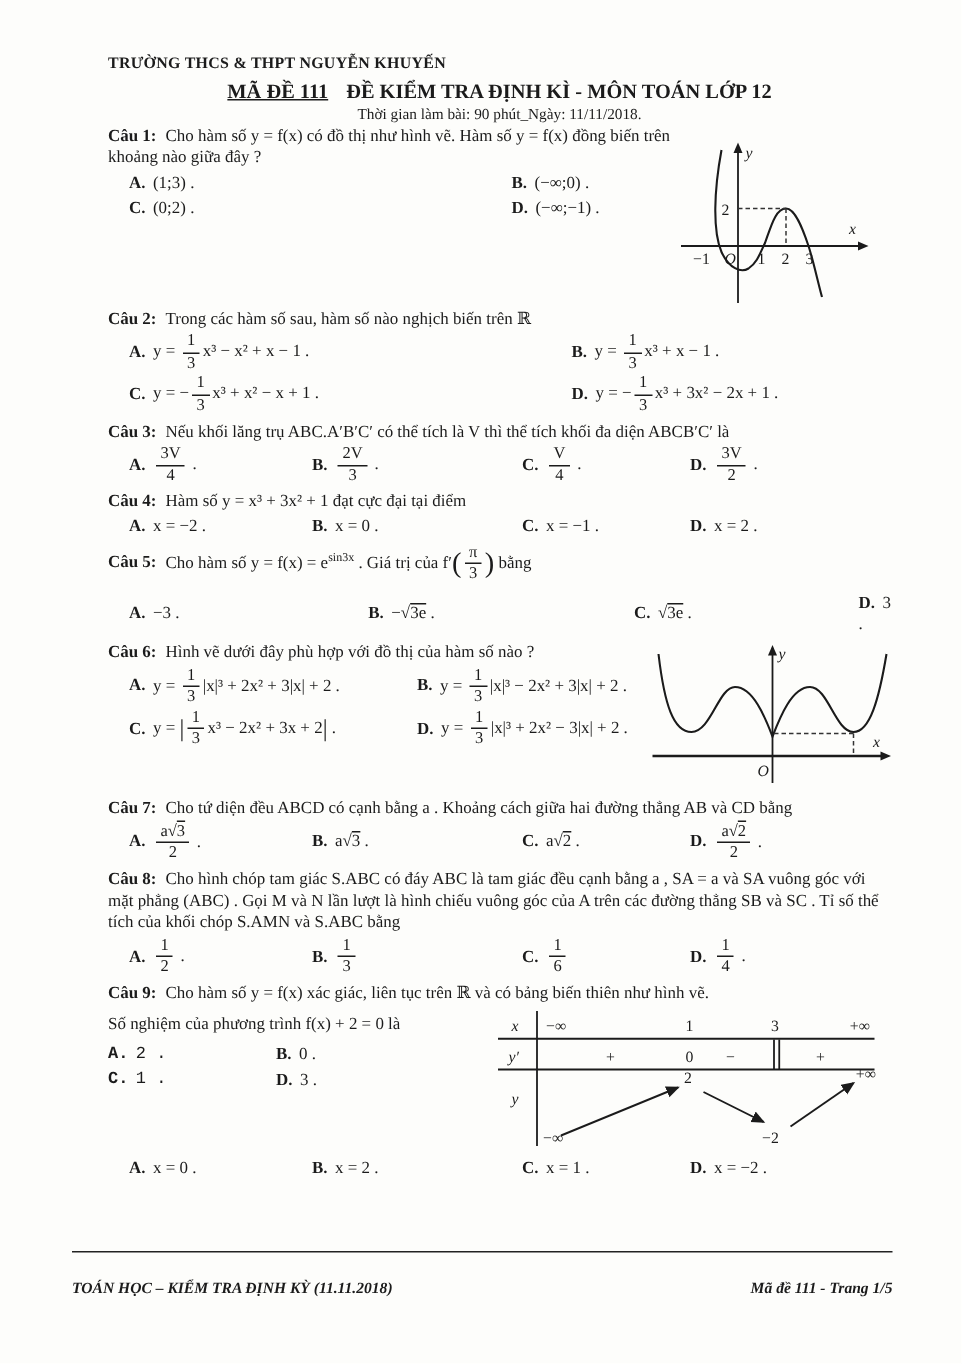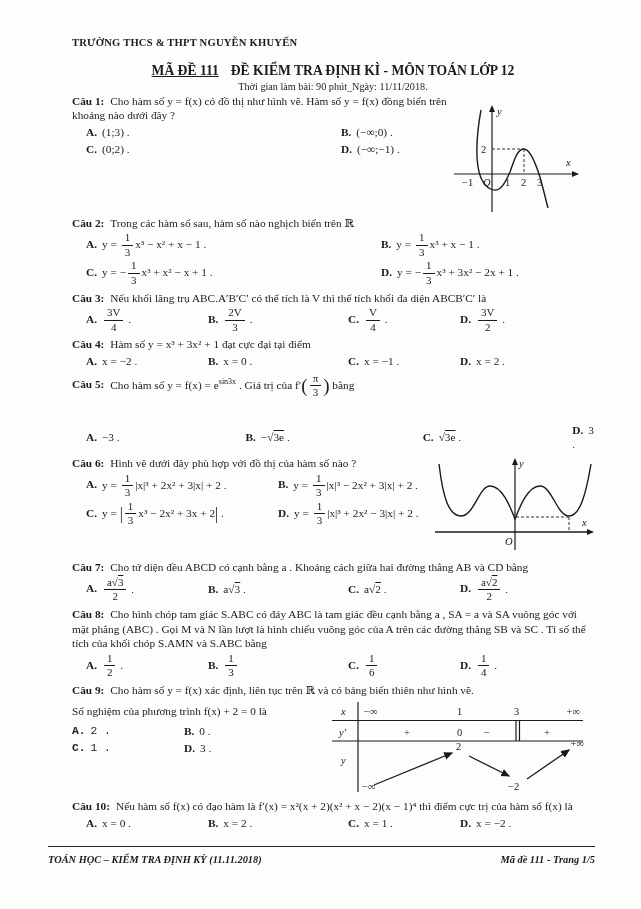--- a/index.html
+++ b/index.html
@@ -1,20 +1,20 @@
 <!DOCTYPE html>
 <html><head>
 <meta charset="utf-8">
 <style>
   html,body{margin:0;padding:0;background:#ffffff;}
   .page{position:relative;width:641px;height:909px;background:#fdfdfb;overflow:hidden;
         font-family:"Liberation Serif","DejaVu Serif",serif;color:#1b1b1b;}
   .content{position:absolute;left:72px;top:36px;width:522px;font-size:11.3px;line-height:1.3;}
   .school{font-weight:bold;font-size:10.6px;letter-spacing:.2px;}
-  .titleline{text-align:center;margin-top:12px;}
+  .titleline{text-align:center;margin-top:2px;}
   .code{font-weight:bold;font-size:13.6px;text-decoration:underline;margin-right:12px;}
   .title{font-weight:bold;font-size:13.6px;}
   .timeline{text-align:center;font-size:10.2px;font-weight:normal;margin-top:1px;}
   .instruction{font-weight:bold;font-size:10.4px;margin-top:7px;margin-bottom:8px;}
   .q{position:relative;margin-bottom:4px;}
   .qlabel{font-weight:bold;padding-right:6px;}
   .stem{margin-bottom:1px;}
   .stem-narrow{width:400px;}
   .opts{display:flex;margin:2px 0 2px 14px;align-items:center;}
   .opts .col{display:block;}
@@ -30,38 +30,38 @@
   .bigbar{font-size:16px;vertical-align:-2px;line-height:0;}
   .g1{position:absolute;right:12px;top:8px;}
   .g6{position:absolute;right:-4px;top:0px;}
   .q6pad{padding-right:168px;}
   .q9row{display:flex;margin-top:2px;}
   .q9left{width:256px;}
   .q9right{flex:1;padding-left:4px;}
   svg text{font-size:10.5px;fill:#1b1b1b;font-family:"Liberation Serif","DejaVu Serif",serif;}
   svg text.it{font-style:italic;}
   .footer{position:absolute;left:48px;right:46px;bottom:44px;border-top:1.6px solid #222;
-          padding-top:7px;display:flex;justify-content:space-between;
+          padding-top:19px;display:flex;justify-content:space-between;
           font-style:italic;font-weight:bold;font-size:10.4px;}
 </style>
 </head>
 <body>
 
 <div class="page">
   <div class="content">
 
     <div class="school">TRƯỜNG THCS &amp; THPT NGUYỄN KHUYẾN</div>
     <div class="titleline">
       <span class="code">MÃ ĐỀ 111</span><span class="title">ĐỀ KIỂM TRA ĐỊNH KÌ - MÔN TOÁN LỚP 12</span>
     </div>
     <div class="timeline">Thời gian làm bài: 90 phút_Ngày: 11/11/2018.</div>
 
     <div class="q" style="min-height:118px;">
       <div class="stem stem-narrow">
-        <b class="qlabel">Câu 1:</b><span>Cho hàm số y = f(x) có đồ thị như hình vẽ. Hàm số y = f(x) đồng biến trên khoảng nào dưới đây ?</span>
+        <b class="qlabel">Câu 1:</b><span>Cho hàm số y = f(x) có đồ thị như hình vẽ. Hàm số y = f(x) đồng biến trên khoảng nào giữa đây ?</span>
       </div>
       <div class="opts">
         <span class="col w2a"><b class="ol">A.</b><span>(1;3) .</span></span>
         <span class="col"><b class="ol">B.</b><span>(−∞;0) .</span></span>
       </div>
       <div class="opts">
         <span class="col w2a"><b class="ol">C.</b><span>(0;2) .</span></span>
         <span class="col"><b class="ol">D.</b><span>(−∞;−1) .</span></span>
       </div>
       <svg class="g1" width="132" height="114" viewBox="0 0 132 114">
@@ -118,21 +118,21 @@
         <span class="col w4b"><b class="ol">B.</b><span>x = 0 .</span></span>
         <span class="col w4c"><b class="ol">C.</b><span>x = −1 .</span></span>
         <span class="col w4d"><b class="ol">D.</b><span>x = 2 .</span></span>
       </div>
     </div>
 
     <div class="q">
       <div class="stem">
         <b class="qlabel">Câu 5:</b><span>Cho hàm số y = f(x) = e</span><sup class="sup">sin3x</sup><span> . Giá trị của f′</span><span class="bigp">(</span><span class="frac"><span class="fn">π</span><span class="fd">3</span></span><span class="bigp">)</span><span> bằng</span>
       </div>
-      <div class="opts" style="margin-top:24px;gap:40px;">
+      <div class="opts" style="margin-top:6px;gap:40px;">
         <span class="col w4a"><b class="ol">A.</b><span>−3 .</span></span>
         <span class="col w4b"><b class="ol">B.</b><span>−√</span><span class="rad">3e</span><span> .</span></span>
         <span class="col w4c"><b class="ol">C.</b><span>√</span><span class="rad">3e</span><span> .</span></span>
         <span class="col w4d"><b class="ol">D.</b><span>3 .</span></span>
       </div>
     </div>
 
     <div class="q q6pad" style="min-height:100px;">
       <div class="stem" style="width:420px;">
         <b class="qlabel">Câu 6:</b><span>Hình vẽ dưới đây phù hợp với đồ thị của hàm số nào ?</span>
@@ -178,21 +178,21 @@
       <div class="opts">
         <span class="col w4a"><b class="ol">A.</b><span class="frac"><span class="fn">1</span><span class="fd">2</span></span><span> .</span></span>
         <span class="col w4b"><b class="ol">B.</b><span class="frac"><span class="fn">1</span><span class="fd">3</span></span></span>
         <span class="col w4c"><b class="ol">C.</b><span class="frac"><span class="fn">1</span><span class="fd">6</span></span></span>
         <span class="col w4d"><b class="ol">D.</b><span class="frac"><span class="fn">1</span><span class="fd">4</span></span><span> .</span></span>
       </div>
     </div>
 
     <div class="q">
       <div class="stem">
-        <b class="qlabel">Câu 9:</b><span>Cho hàm số y = f(x) xác định, liên tục trên ℝ và có bảng biến thiên như hình vẽ.</span>
+        <b class="qlabel">Câu 9:</b><span>Cho hàm số y = f(x) xác giác, liên tục trên ℝ và có bảng biến thiên như hình vẽ.</span>
       </div>
       <div class="q9row">
         <div class="q9left">
           <div style="margin:4px 0 6px 0;">Số nghiệm của phương trình f(x) + 2 = 0 là</div>
           <div class="opts" style="margin-left:0;">
             <span class="col w9a"><b class="ol">A.</b><span>2 .</span></span>
             <span class="col"><b class="ol">B.</b><span>0 .</span></span>
           </div>
           <div class="opts" style="margin-left:0;">
             <span class="col w9a"><b class="ol">C.</b><span>1 .</span></span>
@@ -228,23 +228,20 @@
             <text x="30" y="90">−∞</text>
             <text x="124" y="50">2</text>
             <text x="176" y="90">−2</text>
             <text x="252" y="47" text-anchor="end">+∞</text>
           </svg>
         </div>
       </div>
     </div>
 
     <div class="q">
-      <div class="stem">
-        <b class="qlabel">Câu 10:</b><span>Nếu hàm số f(x) có đạo hàm là f′(x) = x²(x + 2)(x² + x − 2)(x − 1)⁴ thì điểm cực trị của hàm số f(x) là</span>
-      </div>
       <div class="opts">
         <span class="col w4a"><b class="ol">A.</b><span>x = 0 .</span></span>
         <span class="col w4b"><b class="ol">B.</b><span>x = 2 .</span></span>
         <span class="col w4c"><b class="ol">C.</b><span>x = 1 .</span></span>
         <span class="col w4d"><b class="ol">D.</b><span>x = −2 .</span></span>
       </div>
     </div>
 
   </div>
 

